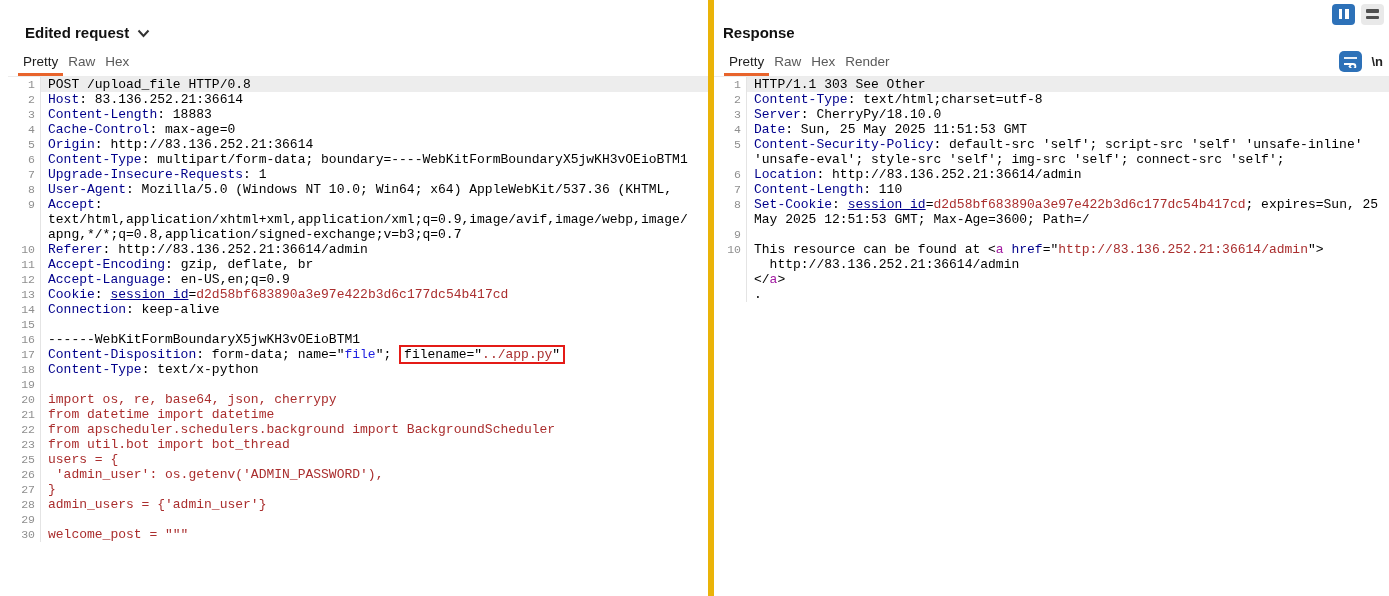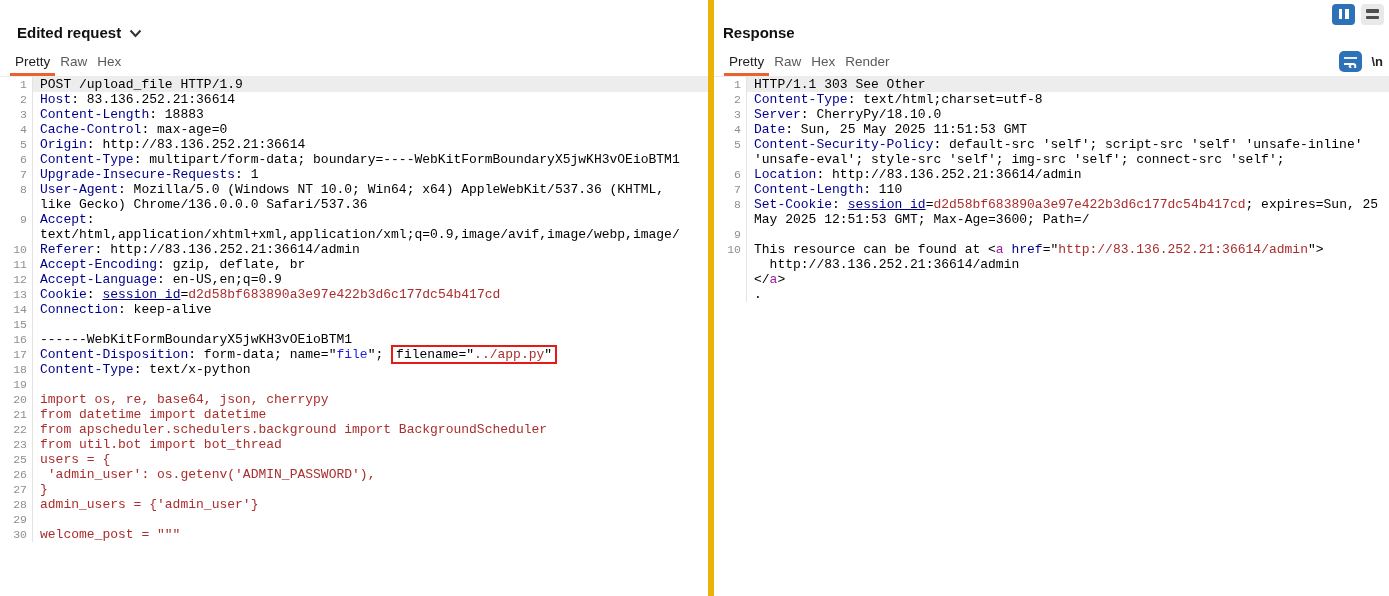--- a/index.html
+++ b/index.html
@@ -8,21 +8,21 @@
     --navy:#00008b;
     --red:#aa2e2e;
     --boxred:#e41b17;
   }
   html,body{margin:0;padding:0;}
   body{
     width:1389px;height:596px;overflow:hidden;background:#ffffff;
     font-family:"Liberation Sans",sans-serif;position:relative;
   }
   .panel{position:absolute;top:0;height:596px;background:#fff;}
-  #left-panel{left:0;width:842px;}
+  #left-panel{left:8px;width:842px;}
   #right-panel{left:708px;width:681px;border-left:6px solid #eab308;}
 
   .panel-title{position:absolute;top:24px;font-size:15px;font-weight:bold;color:#111;
     display:flex;align-items:center;gap:8px;white-space:nowrap;}
   #left-panel .panel-title{left:17px;}
   #right-panel .panel-title{left:9px;}
   .chev{margin-top:2px;}
 
   .tabbar{position:absolute;left:0;right:0;top:49px;height:27px;border-bottom:1px solid #ececec;}
   .tabs{display:flex;padding-left:10px;height:100%;}
@@ -97,31 +97,31 @@
       </div>
       <span class="nl-label">\n</span>
       <svg width="16" height="14" viewBox="0 0 16 14">
         <line x1="1" y1="2.5" x2="15" y2="2.5" stroke="#444" stroke-width="2"></line>
         <line x1="1" y1="7" x2="15" y2="7" stroke="#444" stroke-width="2"></line>
         <line x1="1" y1="11.5" x2="15" y2="11.5" stroke="#444" stroke-width="2"></line>
       </svg>
     </div>
   </div>
   <div class="editor" id="req-editor">
-      <div class="row hl"><span class="ln">1</span><span class="code"><span class="seg-p">POST /upload_file HTTP/1.9</span></span></div>
+      <div class="row hl"><span class="ln">1</span><span class="code"><span class="seg-p">POST /upload_file HTTP/0.8</span></span></div>
       <div class="row"><span class="ln">2</span><span class="code"><span class="seg-h">Host</span><span class="seg-p">: 83.136.252.21:36614</span></span></div>
       <div class="row"><span class="ln">3</span><span class="code"><span class="seg-h">Content-Length</span><span class="seg-p">: 18883</span></span></div>
       <div class="row"><span class="ln">4</span><span class="code"><span class="seg-h">Cache-Control</span><span class="seg-p">: max-age=0</span></span></div>
       <div class="row"><span class="ln">5</span><span class="code"><span class="seg-h">Origin</span><span class="seg-p">: http://83.136.252.21:36614</span></span></div>
       <div class="row"><span class="ln">6</span><span class="code"><span class="seg-h">Content-Type</span><span class="seg-p">: multipart/form-data; boundary=----WebKitFormBoundaryX5jwKH3vOEioBTM1</span></span></div>
       <div class="row"><span class="ln">7</span><span class="code"><span class="seg-h">Upgrade-Insecure-Requests</span><span class="seg-p">: 1</span></span></div>
       <div class="row"><span class="ln">8</span><span class="code"><span class="seg-h">User-Agent</span><span class="seg-p">: Mozilla/5.0 (Windows NT 10.0; Win64; x64) AppleWebKit/537.36 (KHTML,</span></span></div>
-      <div class="row"><span class="ln"></span><span class="code"><span class="seg-p">like Gecko) Chrome/136.0.0.0 Safari/537.36</span></span></div>
       <div class="row"><span class="ln">9</span><span class="code"><span class="seg-h">Accept</span><span class="seg-p">:</span></span></div>
       <div class="row"><span class="ln"></span><span class="code"><span class="seg-p">text/html,application/xhtml+xml,application/xml;q=0.9,image/avif,image/webp,image/</span></span></div>
+      <div class="row"><span class="ln"></span><span class="code"><span class="seg-p">apng,*/*;q=0.8,application/signed-exchange;v=b3;q=0.7</span></span></div>
       <div class="row"><span class="ln">10</span><span class="code"><span class="seg-h">Referer</span><span class="seg-p">: http://83.136.252.21:36614/admin</span></span></div>
       <div class="row"><span class="ln">11</span><span class="code"><span class="seg-h">Accept-Encoding</span><span class="seg-p">: gzip, deflate, br</span></span></div>
       <div class="row"><span class="ln">12</span><span class="code"><span class="seg-h">Accept-Language</span><span class="seg-p">: en-US,en;q=0.9</span></span></div>
       <div class="row"><span class="ln">13</span><span class="code"><span class="seg-h">Cookie</span><span class="seg-p">: </span><span class="seg-hu">session_id</span><span class="seg-p">=</span><span class="seg-r">d2d58bf683890a3e97e422b3d6c177dc54b417cd</span></span></div>
       <div class="row"><span class="ln">14</span><span class="code"><span class="seg-h">Connection</span><span class="seg-p">: keep-alive</span></span></div>
       <div class="row"><span class="ln">15</span><span class="code"></span></div>
       <div class="row"><span class="ln">16</span><span class="code"><span class="seg-p">------WebKitFormBoundaryX5jwKH3vOEioBTM1</span></span></div>
       <div class="row"><span class="ln">17</span><span class="code"><span class="seg-h">Content-Disposition</span><span class="seg-p">: form-data; name="</span><span class="seg-b">file</span><span class="seg-p">"; </span><span class="redbox"><span class="seg-p">filename="</span><span class="seg-r">../app.py</span><span class="seg-p">"</span></span></span></div>
       <div class="row"><span class="ln">18</span><span class="code"><span class="seg-h">Content-Type</span><span class="seg-p">: text/x-python</span></span></div>
       <div class="row"><span class="ln">19</span><span class="code"></span></div>

